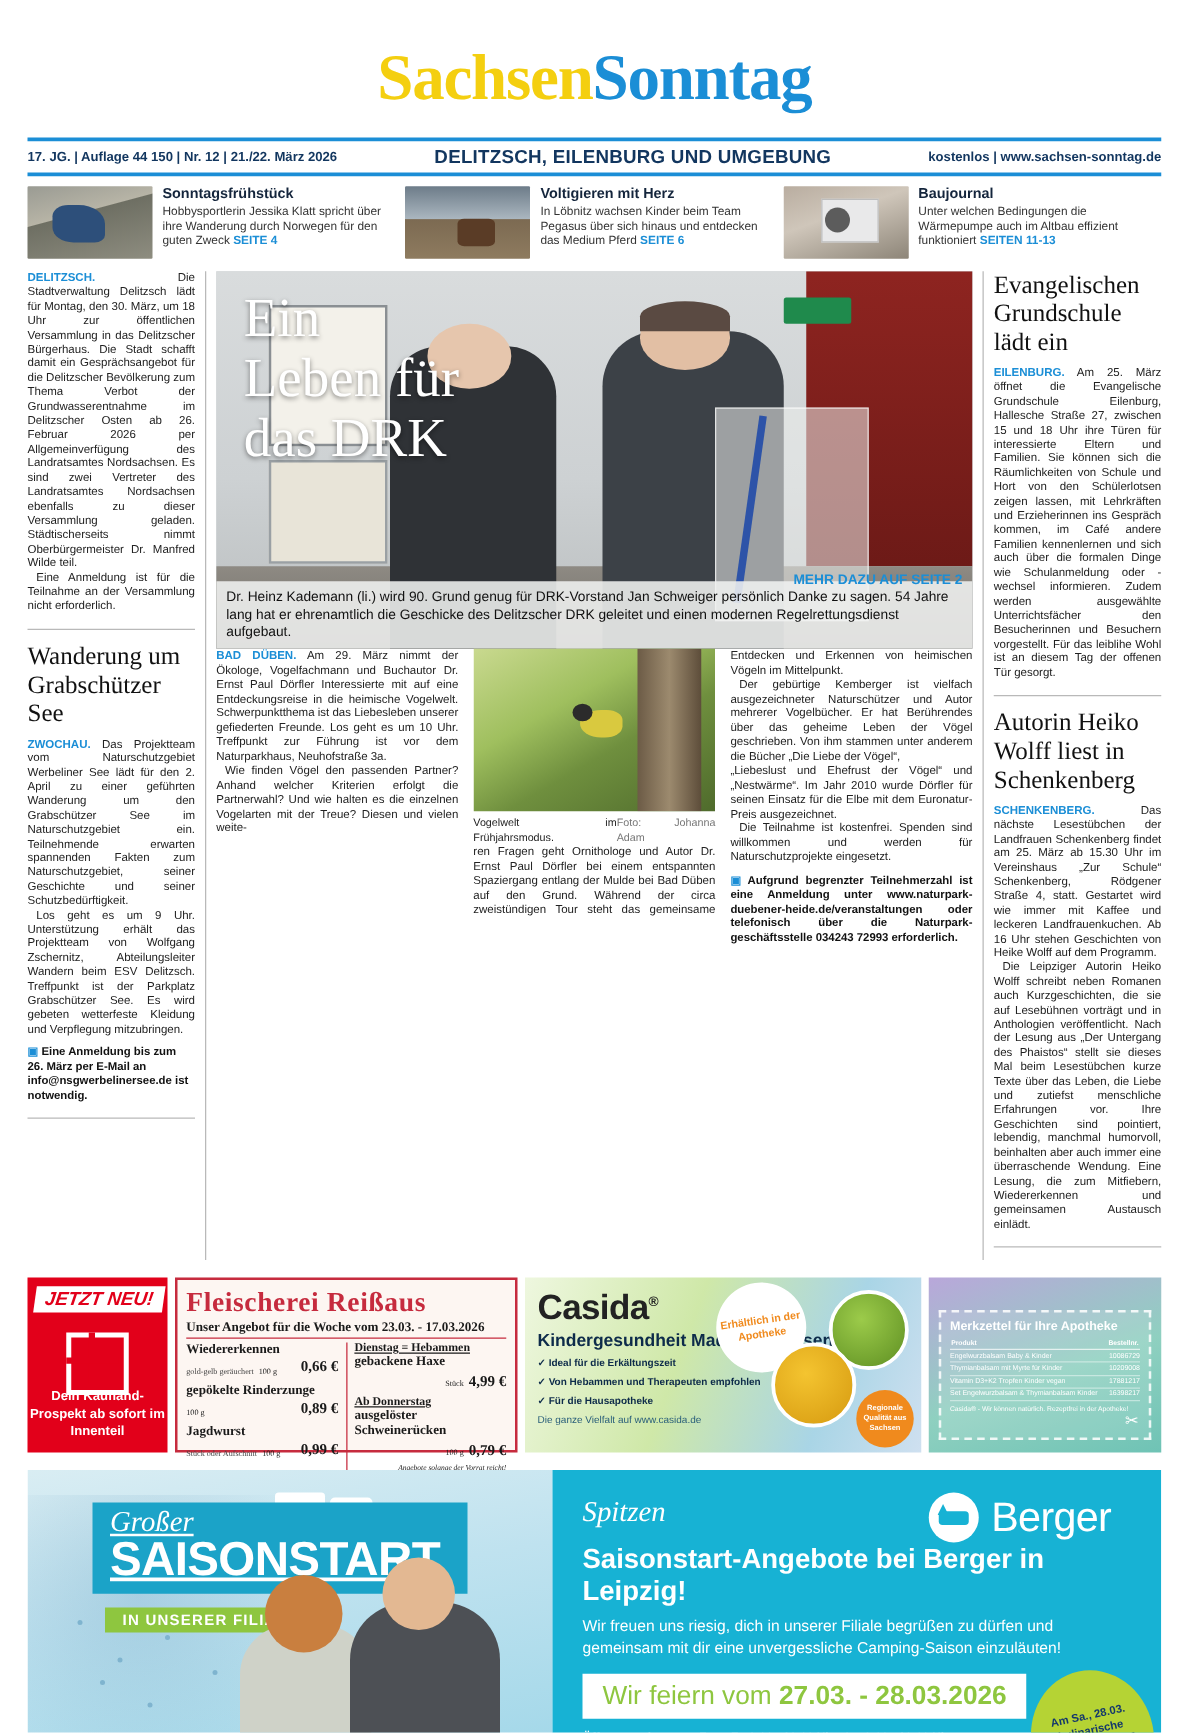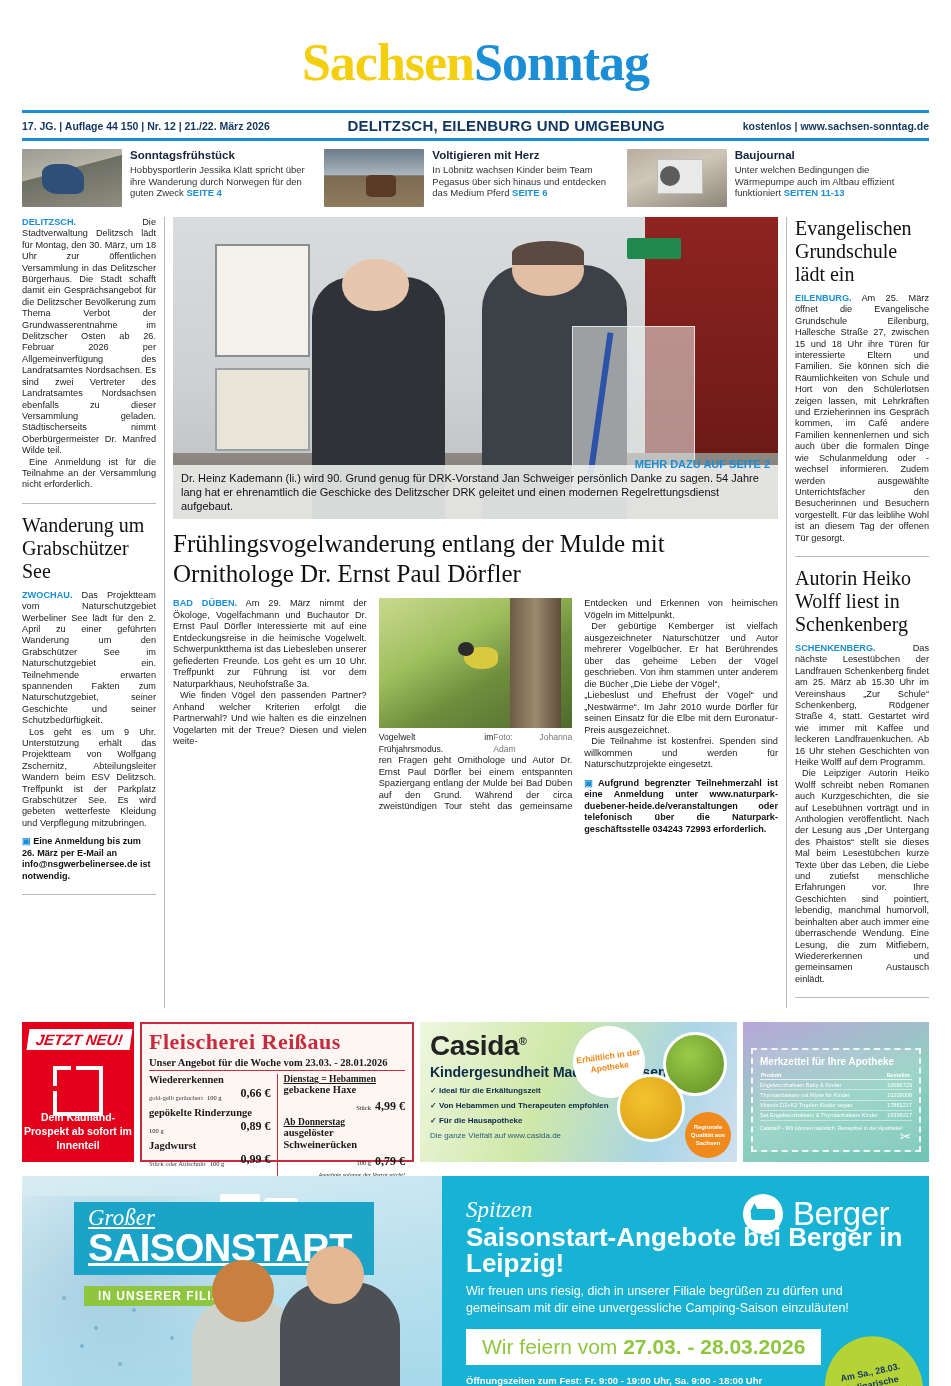--- a/index.html
+++ b/index.html
@@ -146,21 +146,21 @@
   .bg-green{position:absolute;left:62px;top:110px;background:#8ec63f;color:#fff;font-size:12px;font-weight:700;letter-spacing:1px;padding:3px 14px;}
   .bg-people{position:absolute;right:20px;bottom:0;width:250px;height:170px;}
   .bg-people .p1{position:absolute;left:20px;bottom:0;width:105px;height:130px;background:#cfd2c8;border-radius:40px 40px 0 0;}
   .bg-people .p1h{position:absolute;left:40px;bottom:108px;width:62px;height:62px;border-radius:50%;background:#c97f3f;}
   .bg-people .p2{position:absolute;left:108px;bottom:0;width:120px;height:148px;background:#4d5055;border-radius:46px 46px 0 0;}
   .bg-people .p2h{position:absolute;left:134px;bottom:126px;width:58px;height:58px;border-radius:50%;background:#e3b892;}
   .bg-van{position:absolute;left:196px;top:10px;width:90px;height:34px;}
 
   .bg-right{flex:1;background:#17b2d4;position:relative;color:#fff;padding:22px 22px 0 24px;}
   .bg-spitzen{font-family:"Liberation Serif",serif;font-style:italic;font-size:23px;line-height:24px;}
-  .bg-h1{font-size:26px;font-weight:700;line-height:26px;margin-top:2px;}
+  .bg-h1{font-size:22px;font-weight:700;line-height:26px;margin-top:12px;}
   .bg-p{font-size:12.5px;line-height:17px;margin-top:7px;max-width:410px;}
   .bg-white{background:#fff;margin-top:12px;padding:6px 16px;display:inline-block;}
   .bg-white .t1{color:#8ec63f;font-size:21px;}
   .bg-white .t2{color:#8ec63f;font-size:21px;font-weight:700;}
   .bg-hours{font-size:9.5px;font-weight:700;margin-top:10px;}
   .bg-badge{position:absolute;right:6px;bottom:-14px;width:86px;height:96px;border-radius:50%;background:#b5d334;color:#14386b;
             font-size:9px;font-weight:700;text-align:center;line-height:12px;display:flex;align-items:center;justify-content:center;transform:rotate(-12deg);padding:6px;}
   .bg-logo{position:absolute;right:40px;top:18px;display:flex;align-items:center;gap:10px;}
   .bg-logo .circ{width:40px;height:40px;border-radius:50%;background:#fff;position:relative;}
   .bg-logo .circ:after{content:"";position:absolute;left:8px;top:15px;width:24px;height:11px;background:#17b2d4;border-radius:3px;}
@@ -240,27 +240,27 @@
         <div class="wallart2"></div>
         <div class="exit"></div>
         <div class="floor"></div>
         <div class="manA"></div>
         <div class="headA"></div>
         <div class="manB"></div>
         <div class="headB"></div>
         <div class="hairB"></div>
         <div class="gift"></div>
         <div class="ribbon"></div>
+        <div class="title">Ein Leben für das DRK</div>
         <div class="caption">
           <span class="more">MEHR DAZU AUF SEITE 2</span>
           <span>Dr. Heinz Kademann (li.) wird 90. Grund genug für DRK-Vorstand Jan Schweiger persönlich Danke zu sagen. 54 Jahre lang hat er ehrenamtlich die Geschicke des Delitzscher DRK geleitet und einen modernen Regelrettungsdienst aufgebaut.</span>
         </div>
       </div>
 
-      <h2 class="big">Frühlingsvogelwanderung entlang der Mulde mit Ornithologe Dr. Ernst Paul Dörfler</h2>
 
       <div class="threecol">
         <div class="midbody">
           <p><span class="place">BAD DÜBEN.</span><span> Am 29. März nimmt der Ökologe, Vogelfachmann und Buchautor Dr. Ernst Paul Dörfler Interessierte mit auf eine Entdeckungsreise in die heimische Vogelwelt. Schwerpunktthema ist das Liebesleben unserer gefiederten Freunde. Los geht es um 10 Uhr. Treffpunkt zur Führung ist vor dem Naturparkhaus, Neuhofstraße 3a.</span></p>
           <p>Wie finden Vögel den passenden Partner? Anhand welcher Kriterien erfolgt die Partnerwahl? Und wie halten es die einzelnen Vogelarten mit der Treue? Diesen und vielen weite-</p>
         </div>
         <div class="midbody">
           <div class="midphoto">
             <div class="trunk"></div>
             <div class="bird"></div>
@@ -304,21 +304,21 @@
   <div class="adrow">
 
     <div class="ad-kaufland">
       <div class="jetztneu">JETZT NEU!</div>
       <div class="kl-logo"></div>
       <div class="kl-text">Dein Kaufland-Prospekt ab sofort im Innenteil</div>
     </div>
 
     <div class="ad-fleisch">
       <div class="fl-title">Fleischerei Reißaus</div>
-      <div class="fl-sub">Unser Angebot für die Woche vom 23.03. - 28.01.2026</div>
+      <div class="fl-sub">Unser Angebot für die Woche vom 23.03. - 17.03.2026</div>
       <div class="fl-cols">
         <div class="c">
           <div class="fl-item">
             <div class="fl-name">Wiedererkennen</div>
             <span class="fl-price">0,66 €</span>
             <span class="fl-desc">gold-gelb geräuchert</span>
             <span class="fl-unit">100 g</span>
           </div>
           <div class="fl-item">
             <div class="fl-name">gepökelte Rinderzunge</div>

